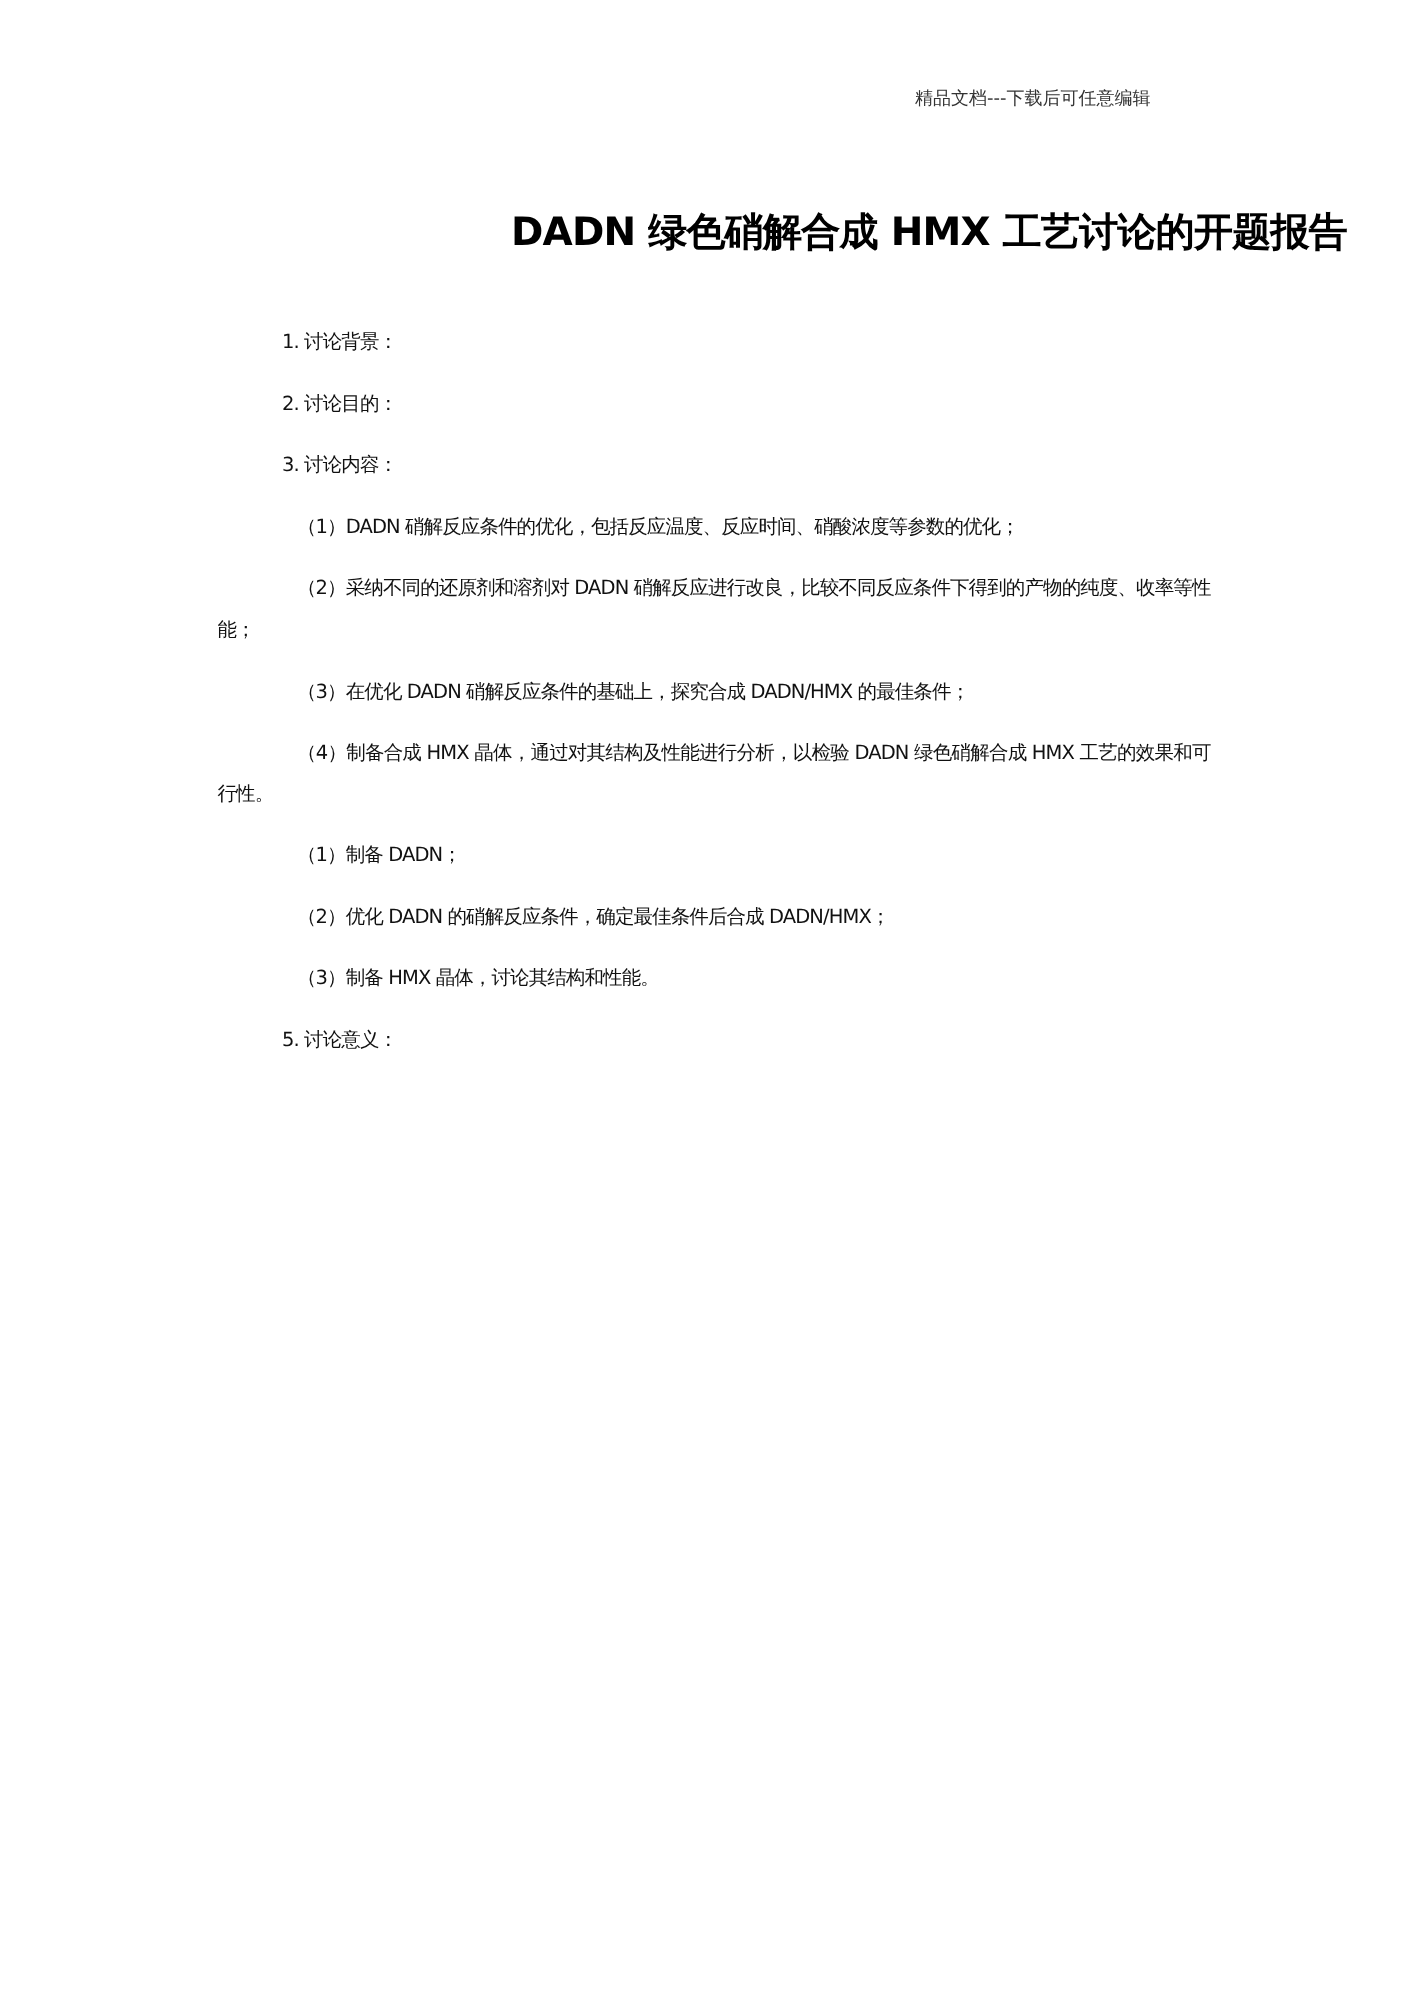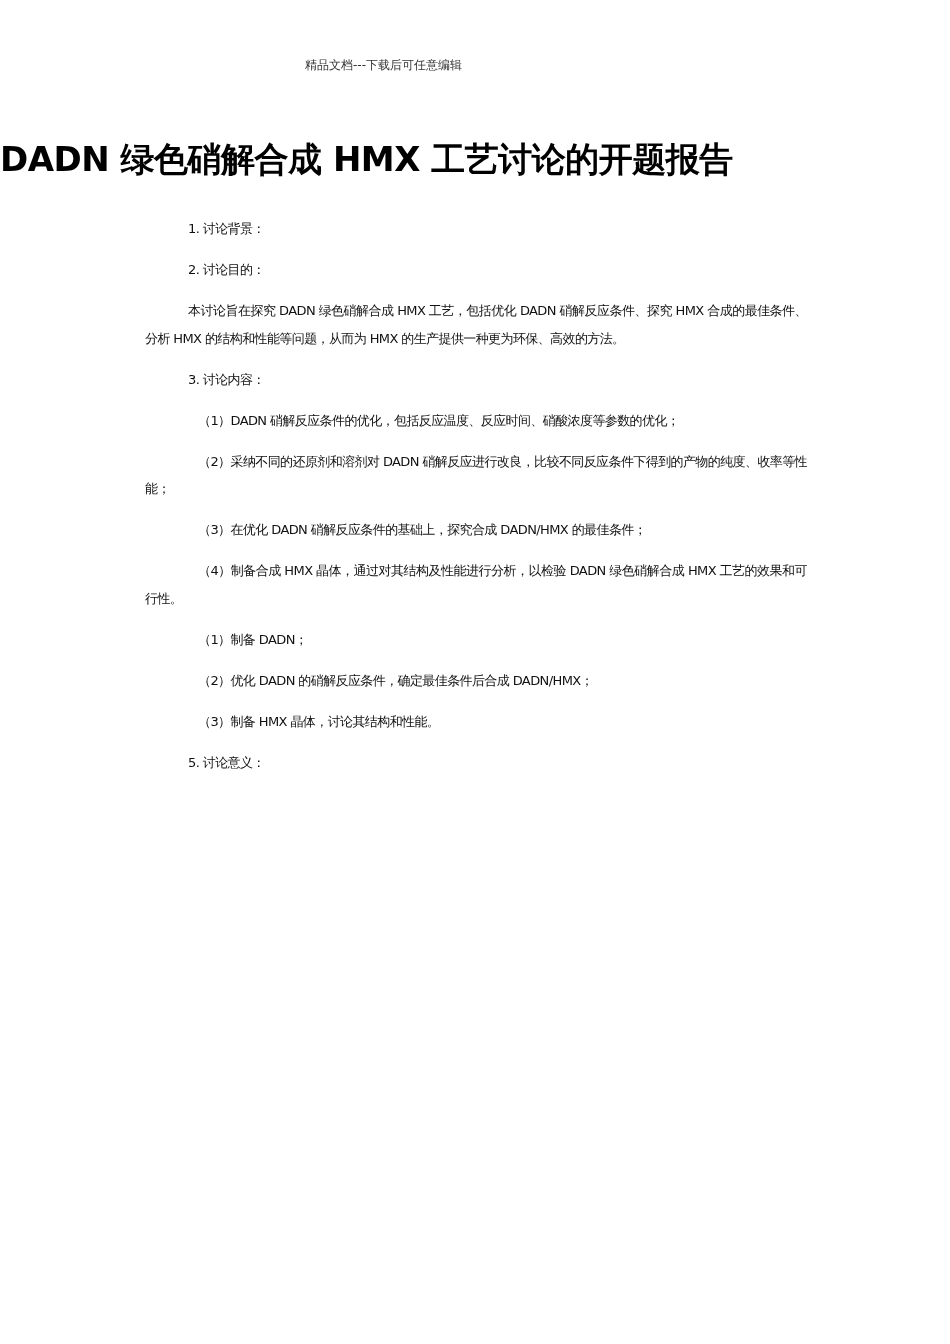--- a/index.html
+++ b/index.html
@@ -13,32 +13,32 @@
     position: relative;
     overflow: hidden;
     font-family: "DejaVu Sans", "Liberation Sans", sans-serif;
     color: #111111;
   }
   .page-header {
     position: absolute;
     top: 57px;
     left: 0;
     width: 767px;
-    text-align: center;
+    text-align: right;
     font-size: 12px;
     color: #333333;
     letter-spacing: 0px;
   }
   .doc-title {
     position: absolute;
     top: 137px;
     left: 0;
     width: 898px;
-    text-align: left;
-    font-size: 34px;
+    text-align: right;
+    font-size: 26px;
     font-weight: bold;
     color: #000000;
     letter-spacing: -0.5px;
   }
   .content {
     position: absolute;
     top: 215px;
     left: 145px;
     width: 662px;
     font-size: 13px;
@@ -70,21 +70,20 @@
 
 <div class="page-header">精品文档---下载后可任意编辑</div>
 
 <div class="doc-title">DADN 绿色硝解合成 HMX 工艺讨论的开题报告</div>
 
 <div class="content">
 
   <p class="heading">1. 讨论背景：</p>
 
   <p class="heading">2. 讨论目的：</p>
-  <p class="para-indent">本讨论旨在探究 DADN 绿色硝解合成 HMX 工艺，包括优化 DADN 硝解反应条件、探究 HMX 合成的最佳条件、分析 HMX 的结构和性能等问题，从而为 HMX 的生产提供一种更为环保、高效的方法。</p>
 
   <p class="heading">3. 讨论内容：</p>
   <p class="item-indent">（1）DADN 硝解反应条件的优化，包括反应温度、反应时间、硝酸浓度等参数的优化；</p>
   <p class="item-indent">（2）采纳不同的还原剂和溶剂对 DADN 硝解反应进行改良，比较不同反应条件下得到的产物的纯度、收率等性能；</p>
   <p class="item-indent">（3）在优化 DADN 硝解反应条件的基础上，探究合成 DADN/HMX 的最佳条件；</p>
   <p class="item-indent">（4）制备合成 HMX 晶体，通过对其结构及性能进行分析，以检验 DADN 绿色硝解合成 HMX 工艺的效果和可行性。</p>
 
   <p class="step-indent">（1）制备 DADN；</p>
   <p class="item-indent">（2）优化 DADN 的硝解反应条件，确定最佳条件后合成 DADN/HMX；</p>
   <p class="step-indent">（3）制备 HMX 晶体，讨论其结构和性能。</p>

